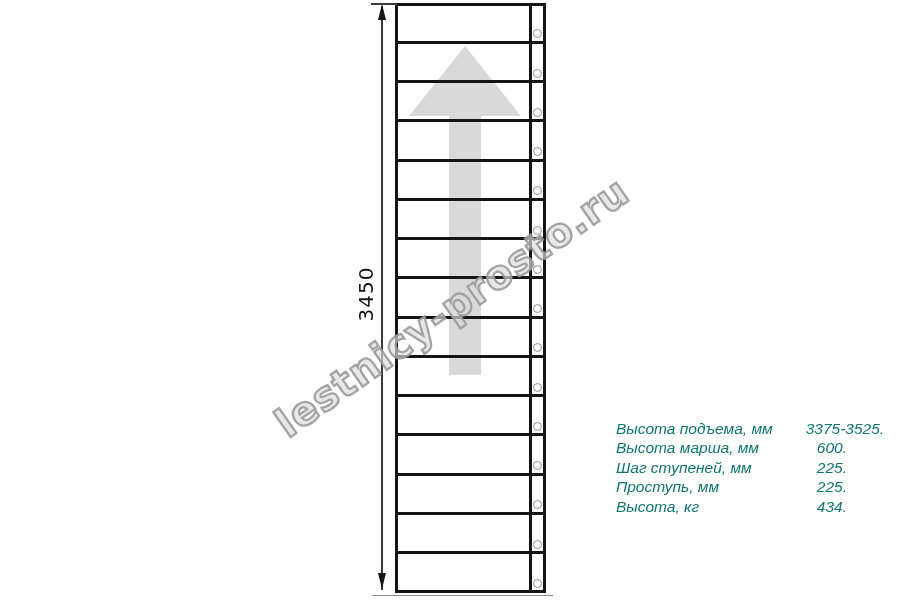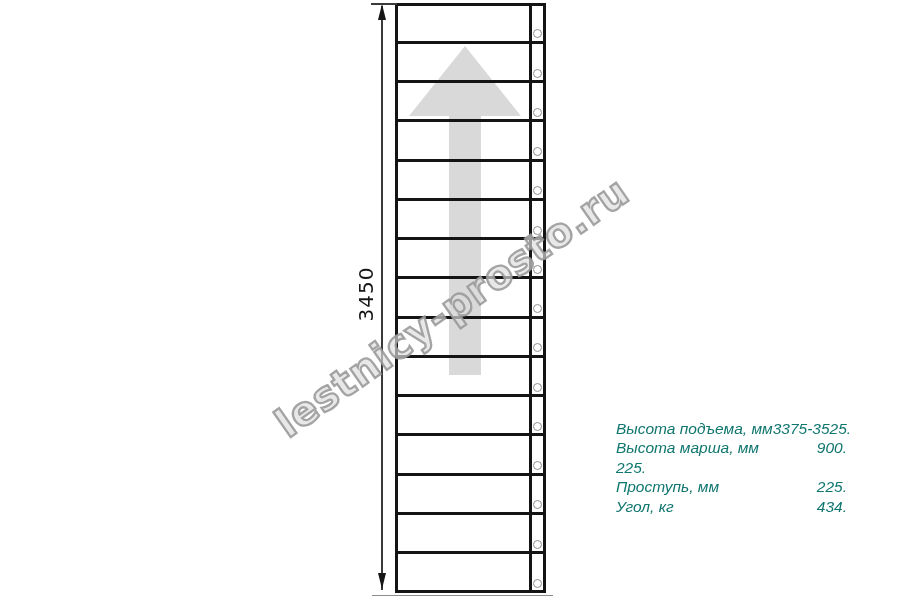--- a/index.html
+++ b/index.html
@@ -68,21 +68,21 @@
     pointer-events:none;
   }
   
   .specs{
     position:absolute;left:616px;top:419px;width:231px;
     font-family:"Liberation Sans",sans-serif;font-style:italic;
     font-size:15.5px;color:#0f766e;
   }
   .spec-row{display:flex;justify-content:space-between;line-height:19.4px;}
   .spec-label{white-space:nowrap;}
-  .spec-value{white-space:nowrap;text-align:right;}
+  .spec-value{white-space:nowrap;text-align:right;margin-left:33px;}
 </style>
 </head>
 <body>
 
 <div class="canvas">
 
   <div class="arrow-shaft"></div>
   <div class="arrow-head"></div>
 
   <div class="stair-outline"></div>
@@ -130,28 +130,29 @@
 
   <div class="watermark">lestnicy-prosto.ru</div>
 
   <div class="specs">
       <div class="spec-row">
         <span class="spec-label">Высота подъема, мм</span>
         <span class="spec-value">3375-3525.</span>
       </div>
       <div class="spec-row">
         <span class="spec-label">Высота марша, мм</span>
-        <span class="spec-value">900.</span>
+        <span class="spec-value">600.</span>
       </div>
       <div class="spec-row">
+        <span class="spec-label">Шаг ступеней, мм</span>
         <span class="spec-value">225.</span>
       </div>
       <div class="spec-row">
         <span class="spec-label">Проступь, мм</span>
         <span class="spec-value">225.</span>
       </div>
       <div class="spec-row">
-        <span class="spec-label">Угол, кг</span>
+        <span class="spec-label">Высота, кг</span>
         <span class="spec-value">434.</span>
       </div>
     </div>
 
 </div>
 
 </body></html>

